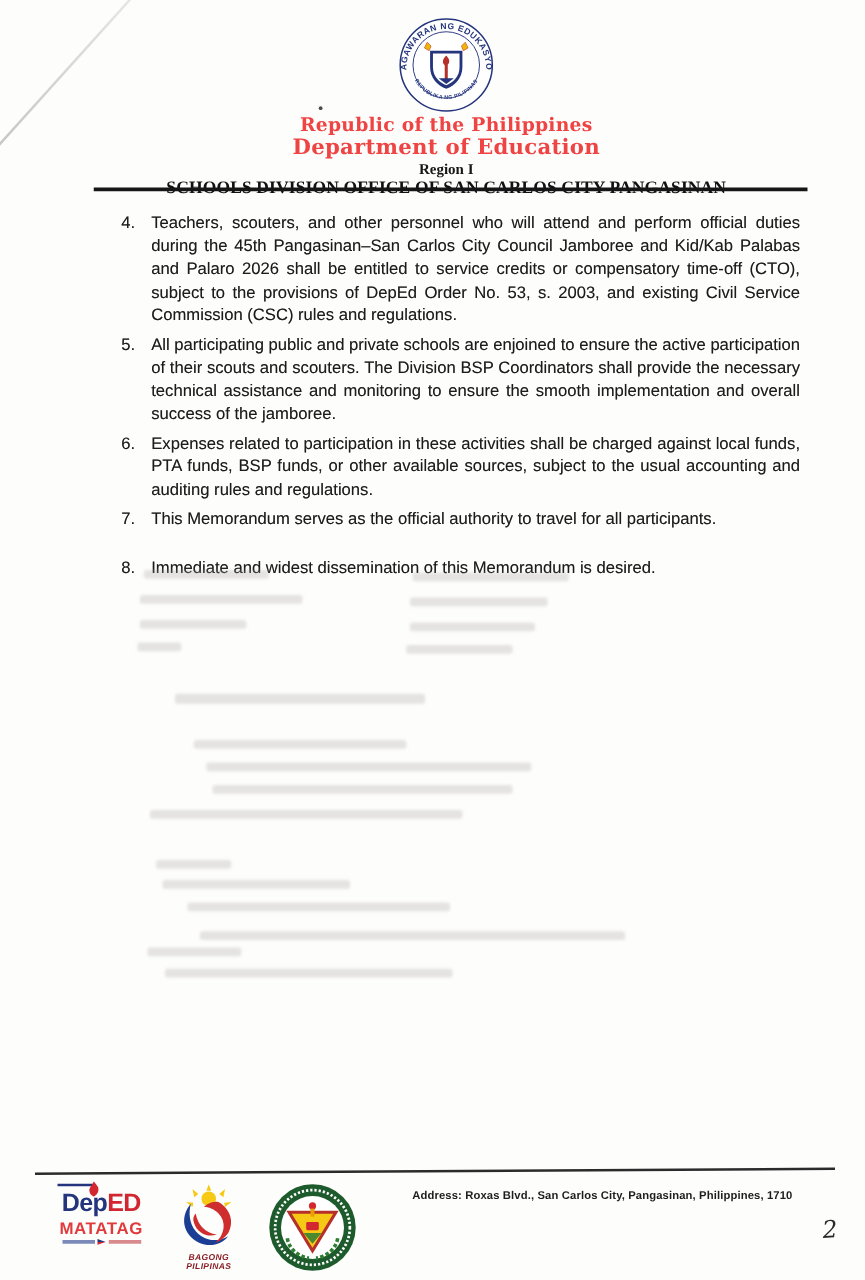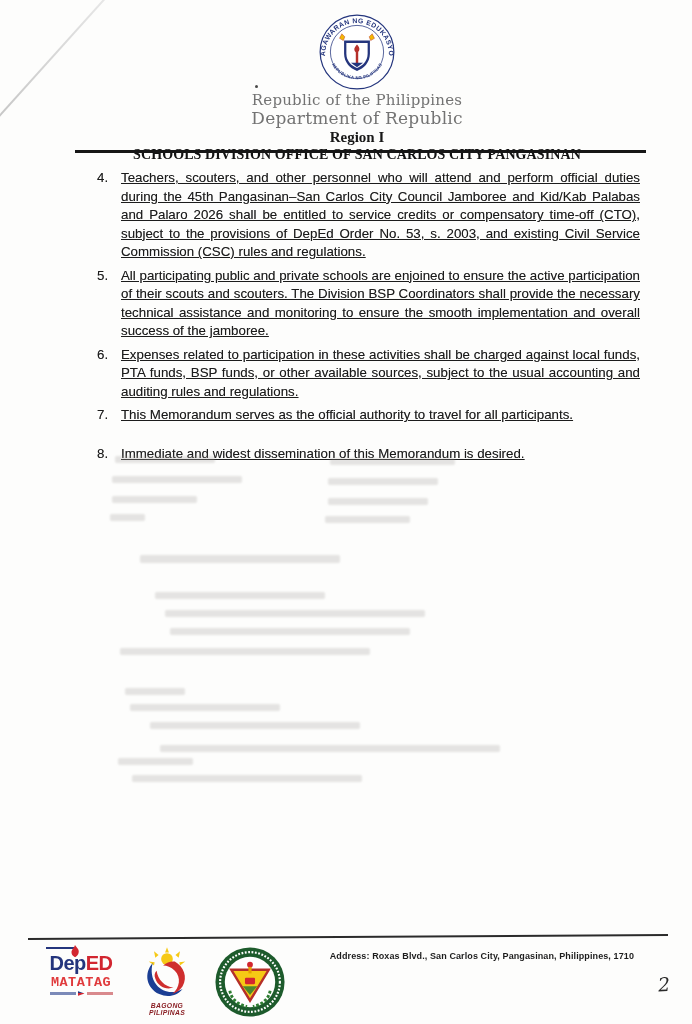--- a/index.html
+++ b/index.html
@@ -14,52 +14,52 @@
     background:linear-gradient(to right,#b9b9b9,#e2e2e2);
     transform:rotate(-48deg);transform-origin:left top;opacity:.8;
   }
   .speck{position:absolute;left:255px;top:85px;width:3px;height:3px;background:#4a4a4a;border-radius:50%;}
   .bleed{position:absolute;background:rgba(165,163,158,.28);filter:blur(1.3px);border-radius:2px;}
 
   
   .doc-header{position:absolute;top:14px;left:22px;right:0;text-align:center;}
   .seal{display:block;margin:0 auto 2px auto;}
   .republic,.department{
-    font-family:"DejaVu Serif",serif;font-weight:normal;line-height:1.12;
-    letter-spacing:.2px;color:#737373;
+    font-family:"DejaVu Serif",serif;font-weight:bold;line-height:1.12;
+    letter-spacing:.2px;color:#ef4444;
   }
   .republic{font-size:15px;}
   .department{font-size:17px;}
-  .region{font-family:"Liberation Serif",serif;font-weight:bold;font-size:15px;line-height:1.25;color:#171717;}
+  .region{font-family:"Liberation Serif",serif;font-weight:bold;font-size:12px;line-height:1.25;color:#171717;}
   .office{font-family:"Liberation Serif",serif;font-weight:bold;font-size:14px;line-height:1.2;letter-spacing:.1px;color:#111;}
   .header-rule{position:absolute;top:150px;left:75px;width:571px;height:3px;background:#161616;}
 
   
   .doc-body{position:absolute;top:169px;left:97px;width:543px;}
   .memo-list{list-style:none;margin:0;padding:0;}
   .memo-item{display:flex;margin:0 0 5px 0;}
   .memo-item.extra-gap{margin-bottom:20px;}
   .memo-item .num{flex:none;width:24px;font-size:13.3px;line-height:18.5px;}
   .memo-item .txt{
     flex:1;margin:0;font-size:13.3px;line-height:18.5px;
-    text-align:justify;text-shadow:0 0 .4px rgba(20,20,20,.45);text-decoration:underline;
+    text-align:justify;text-shadow:0 0 .4px rgba(20,20,20,.45);
   }
   .memo-item .num{text-shadow:0 0 .4px rgba(20,20,20,.45);}
 
   
   .footer-rule{position:absolute;top:936px;left:28px;width:640px;height:2px;background:#2b2b2b;transform:rotate(-.35deg);}
   .logo-row{position:absolute;left:42px;top:946px;display:flex;align-items:flex-start;gap:12px;}
 
   .deped-logo{position:relative;width:78px;padding-top:6px;text-align:center;}
   .deped-word{position:relative;font-weight:bold;font-size:20px;line-height:22px;letter-spacing:-.5px;font-family:"Liberation Sans",sans-serif;}
   .deped-word .c-blue{color:#24357d;}
   .deped-word .c-red{color:#d22630;}
   .deped-word .flame{position:absolute;left:27px;top:-7px;}
   .deped-bar{position:absolute;left:4px;top:1px;width:30px;height:2px;background:#24357d;}
-  .matatag{font-weight:bold;font-size:13.5px;letter-spacing:.5px;color:#e03a3c;margin-top:1px;font-family:Liberation Mono, monospace;}
+  .matatag{font-weight:bold;font-size:13.5px;letter-spacing:.5px;color:#e03a3c;margin-top:1px;font-family:Liberation Sans, sans-serif;}
   .tagline{display:flex;justify-content:center;align-items:center;gap:2px;margin-top:1px;}
   .tg-bar{height:3px;width:26px;}
   .tg-bar.b{background:#7b8ab8;}
   .tg-bar.r{background:#d98a8d;}
   .tg-flag{width:7px;height:5px;background:linear-gradient(180deg,#24357d 50%,#d22630 50%);clip-path:polygon(0 0,100% 50%,0 100%);}
 
   .bagong{width:70px;text-align:center;}
   .bagong-label{font-weight:bold;font-style:italic;font-size:6.8px;letter-spacing:.3px;color:#8a1f24;margin-top:0px;}
 
   .contact{
@@ -99,21 +99,21 @@
       <path d="M30,26 l4,4 -2,5 -5,-3 z" fill="#f2b705" stroke="#b5302a" stroke-width="0.6"></path>
       <path d="M70,26 l-4,4 2,5 5,-3 z" fill="#f2b705" stroke="#b5302a" stroke-width="0.6"></path>
 
       <path d="M33,35 h34 v17 c0,12 -8,19.5 -17,23 c-9,-3.5 -17,-11 -17,-23 z" fill="#24357d"></path>
       <path d="M36,38 h28 v14 c0,10 -6.5,16 -14,19.2 c-7.5,-3.2 -14,-9.2 -14,-19.2 z" fill="#ffffff"></path>
       <path d="M50,40 c2.5,3 4,5 2.8,8 c-0.8,2 -2.8,3 -2.8,3 c0,0 -2.8,-1 -3.4,-3.4 c-0.7,-2.8 1,-4.8 3.4,-7.6 z" fill="#b5302a"></path>
       <rect x="48.4" y="50" width="3.2" height="16" fill="#b5302a"></rect>
       <path d="M42,64 h16 l-8,6 z" fill="#24357d"></path>
     </svg>
     <div class="republic">Republic of the Philippines</div>
-    <div class="department">Department of Republic</div>
+    <div class="department">Department of Education</div>
     <div class="region">Region I</div>
     <div class="office">SCHOOLS DIVISION OFFICE OF SAN CARLOS CITY PANGASINAN</div>
   </header>
   <div class="header-rule"></div>
 
   <main class="doc-body">
     <ol class="memo-list">
       <li class="memo-item">
         <span class="num">4.</span>
         <p class="txt">Teachers, scouters, and other personnel who will attend and perform official duties during the 45th Pangasinan–San Carlos City Council Jamboree and Kid/Kab Palabas and Palaro 2026 shall be entitled to service credits or compensatory time-off (CTO), subject to the provisions of DepEd Order No. 53, s. 2003, and existing Civil Service Commission (CSC) rules and regulations.</p>

